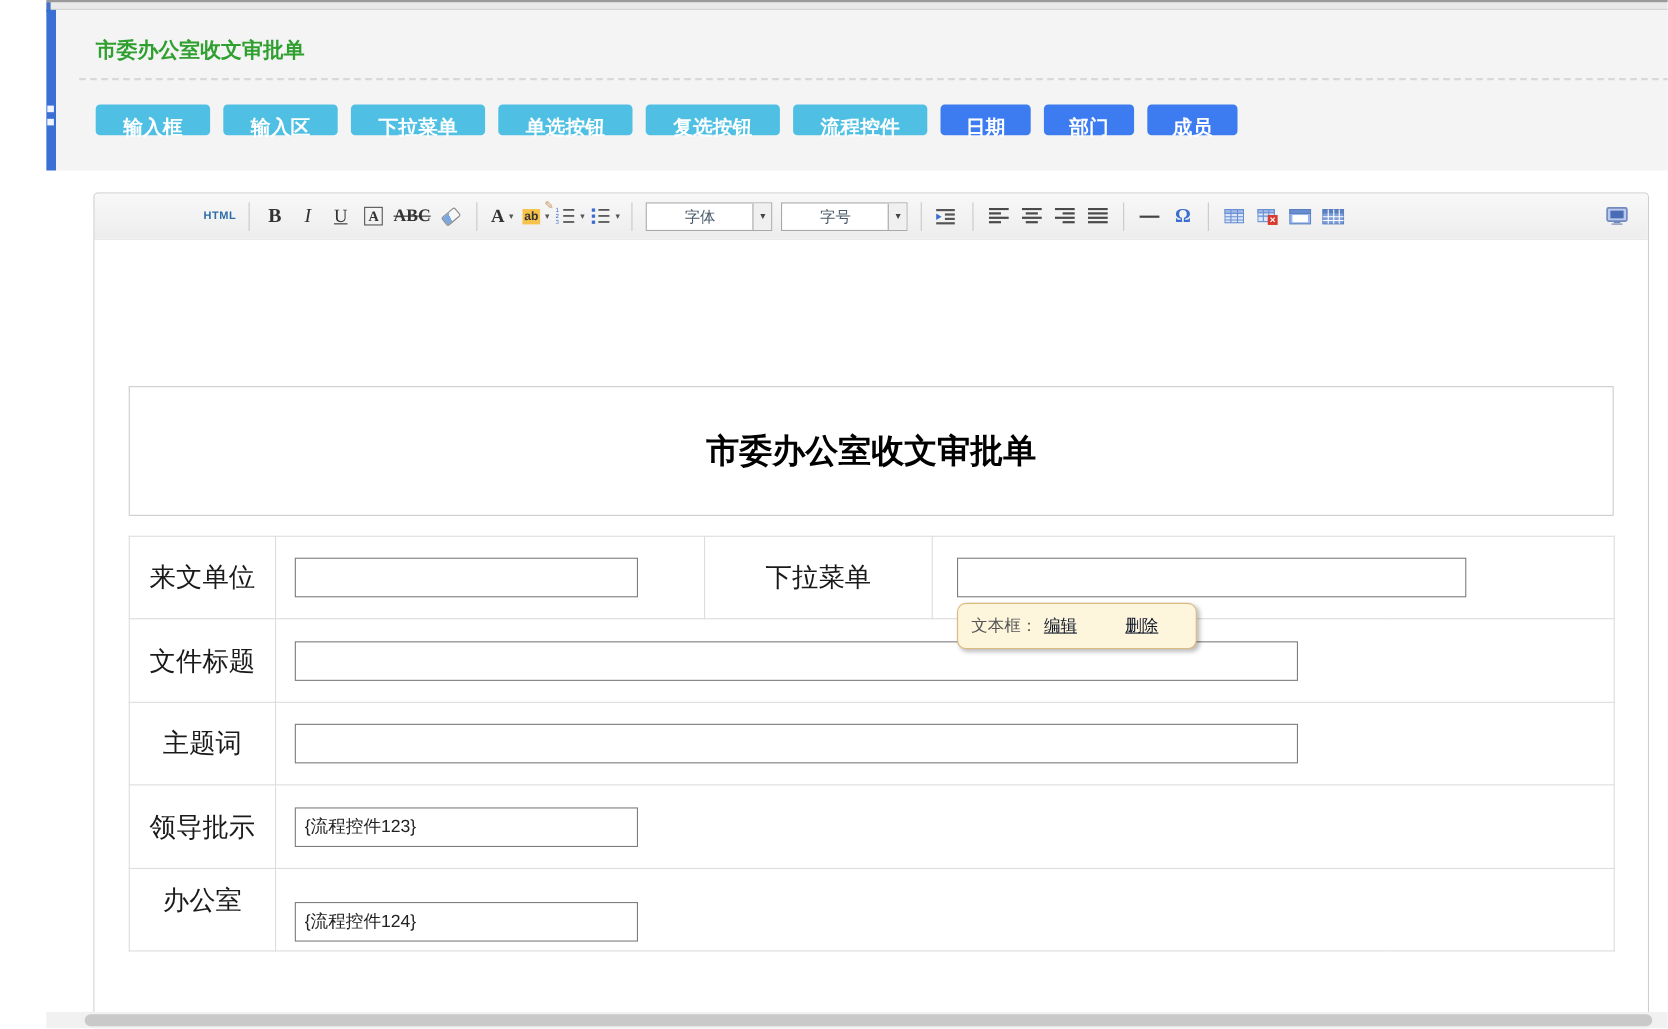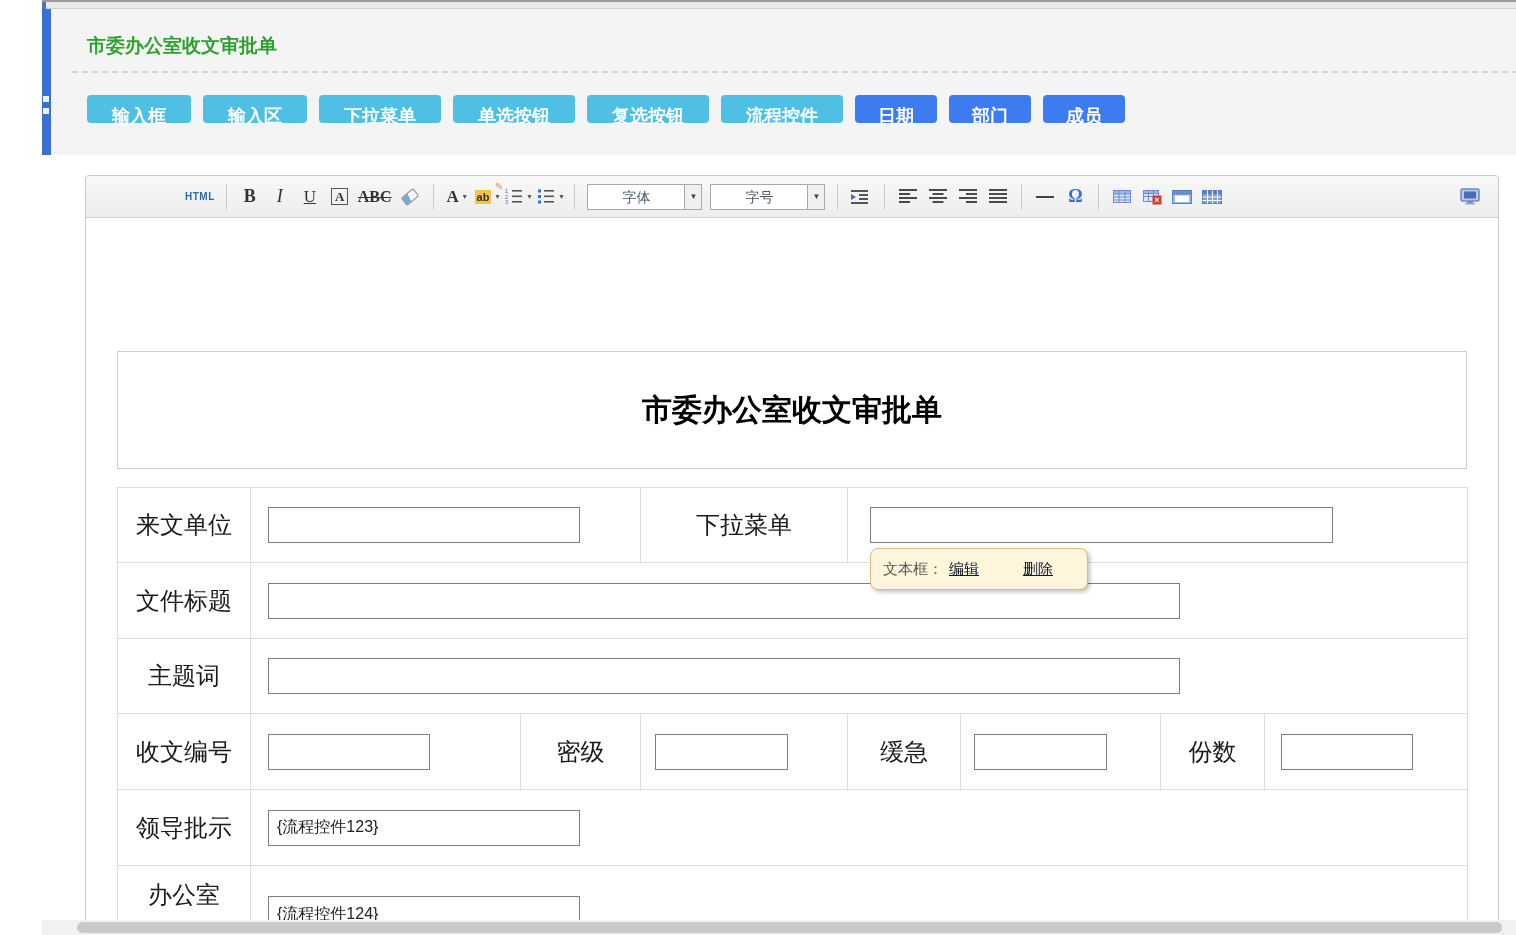--- a/index.html
+++ b/index.html
@@ -334,38 +334,20 @@
                   <input class="ctl" style="width: 912px; margin-left: 17px;" value="">
                 </td>
           </tr>
           <tr style="height:75px">
             <td class="lab">主题词</td>
             <td colspan="7">
                   <input class="ctl" style="width: 912px; margin-left: 17px;" value="">
                 </td>
           </tr>
           <tr style="height:76px">
-            <td class="lab">收文编号</td>
-            <td>
-                  <input class="ctl" style="width: 162px; margin-left: 17px;" value="">
-                </td>
-            <td class="lab">密级</td>
-            <td>
-                  <input class="ctl" style="width: 133px; margin-left: 14px;" value="">
-                </td>
-            <td class="lab">缓急</td>
-            <td>
-                  <input class="ctl" style="width: 133px; margin-left: 13px;" value="">
-                </td>
-            <td class="lab">份数</td>
-            <td>
-                  <input class="ctl" style="width: 132px; margin-left: 16px;" value="">
-                </td>
-          </tr>
-          <tr style="height:76px">
             <td class="lab">领导批示</td>
             <td colspan="7">
                   <input class="ctl" style="width: 312px; margin-left: 17px;" value="{流程控件123}">
                 </td>
           </tr>
           <tr style="height:75px">
             <td class="lab topcell" style="padding-top:14px;">
               <div class="wrap84">办公室意见</div>
             </td>
             <td colspan="7" class="topcell" style="padding-top:30px;">

